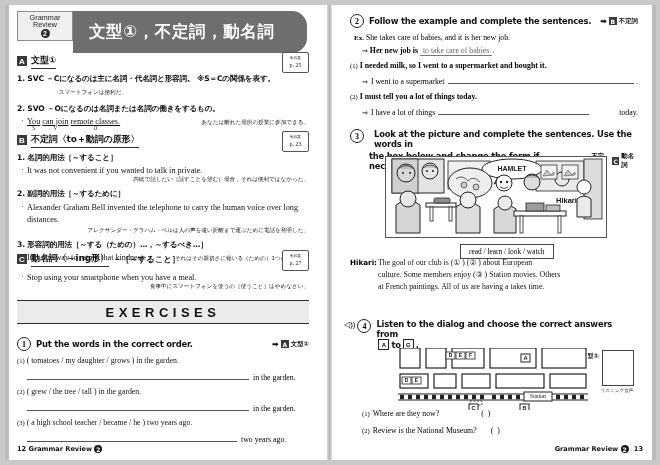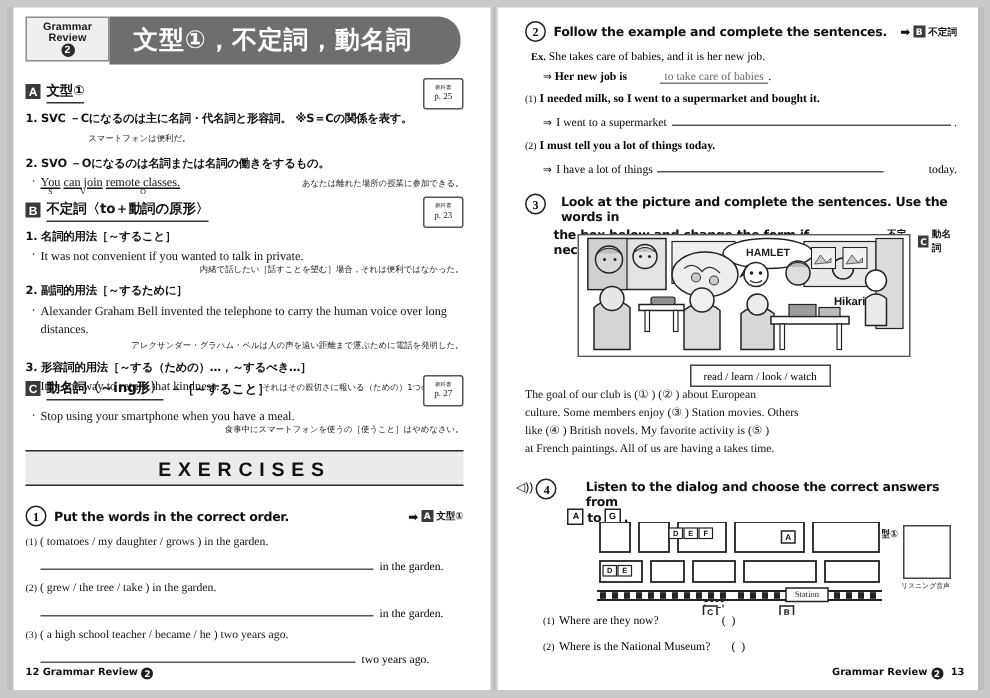--- a/index.html
+++ b/index.html
@@ -14,24 +14,24 @@
   .spine{position:absolute;left:327px;top:5px;width:5px;height:455px;
     background:linear-gradient(to right,#d8d8d8,#b5b5b5,#e2e2e2);}
   .edge-l{position:absolute;left:5px;top:5px;width:4px;height:455px;background:#bdbdbd;}
   .edge-r{position:absolute;left:652px;top:5px;width:4px;height:455px;background:#bdbdbd;}
 
   
   .hdr{position:absolute;left:17px;top:11px;width:290px;height:30px;}
   .hdr-tab{position:absolute;left:0;top:0;width:56px;height:30px;background:#efefef;
     border:1px solid #8d8d8d;box-sizing:border-box;display:flex;flex-direction:column;
     align-items:center;justify-content:center;line-height:1.02;}
-  .hdr-tab .t1,.hdr-tab .t2{font-size:7.2px;font-weight:bold;color:#1a1a1a;letter-spacing:.1px;}
+  .hdr-tab .t1,.hdr-tab .t2{font-size:7.2px;font-weight:normal;color:#1a1a1a;letter-spacing:.1px;}
   .hdr-tab .num{font-size:7px;font-weight:bold;color:#fff;background:#2b2b2b;border-radius:50%;
     width:9px;height:9px;display:flex;align-items:center;justify-content:center;margin-top:.5px;}
-  .hdr-bar{position:absolute;left:56px;top:0;width:234px;height:32px;background:#6e6e6e;
+  .hdr-bar{position:absolute;left:56px;top:0;width:234px;height:42px;background:#6e6e6e;
     border-radius:0 15px 15px 0;display:flex;align-items:center;}
   .hdr-bar .title{color:#fff;font-size:16.5px;font-weight:bold;margin-left:16px;letter-spacing:.6px;}
 
   
   .jp{font-family:"DejaVu Sans", sans-serif;}
   .en{font-family:"Liberation Serif", serif;}
   .sec{position:absolute;left:17px;width:292px;}
 
   .sec-head{display:flex;align-items:center;gap:4px;}
   .letterbox{width:10px;height:10px;background:#3a3a3a;color:#fff;font-size:8px;font-weight:bold;
@@ -199,21 +199,21 @@
       <span class="idx">(1)</span>
       <span>( tomatoes / my daughter / grows ) in the garden.</span>
     </div>
     <div class="en" style="font-size:7.8px;margin-top:6px;display:flex;align-items:baseline;">
       <span class="blankline" style="width:222px;margin-left:10px;"></span>
       <span style="margin-left:4px;">in the garden.</span>
     </div>
 
     <div class="sub en">
       <span class="idx">(2)</span>
-      <span>( grew / the tree / take ) in the garden.</span>
+      <span>( grew / the tree / tall ) in the garden.</span>
     </div>
     <div class="en" style="font-size:7.8px;margin-top:6px;display:flex;align-items:baseline;">
       <span class="blankline" style="width:222px;margin-left:10px;"></span>
       <span style="margin-left:4px;">in the garden.</span>
     </div>
 
     <div class="sub en">
       <span class="idx">(3)</span>
       <span>( a high school teacher / became / he ) two years ago.</span>
     </div>
@@ -238,21 +238,21 @@
         <span class="jp">不定詞</span>
       </div>
     </div>
     <div class="en" style="font-size:7.8px;margin-top:5px;padding-left:4px;">
       <b style="font-size:7px;">Ex.</b>
       <span>She takes care of babies, and it is her new job.</span>
     </div>
     <div class="en" style="font-size:7.8px;margin-top:4px;padding-left:12px;">
       <span style="font-size:7px;">⇒</span>
       <b>Her new job is</b>
-      <span style="color:#666;border-bottom:.8px solid #777;padding:0 3px;margin-left:20px;">to take care of babies</span><span>.</span>
+      <span style="color:#666;border-bottom:.8px solid #777;padding:0 3px;">to take care of babies</span><span>.</span>
     </div>
 
     <div class="en" style="font-size:7.8px;margin-top:6px;">
       <span class="idx">(1)</span>
       <b>I needed milk, so I went to a supermarket and bought it.</b>
     </div>
     <div class="en" style="font-size:7.8px;margin-top:5px;padding-left:12px;display:flex;align-items:baseline;">
       <span style="font-size:7px;margin-right:3px;">⇒</span>
       <span>I went to a supermarket</span>
       <span class="blankline" style="flex:1;margin-left:3px;"></span>
@@ -355,36 +355,36 @@
       <rect x="160" y="48" width="14" height="6" fill="#bdbdbd" stroke="#222" stroke-width=".8"></rect>
     </svg>
   </div>
 
   <div style="position:absolute;left:460px;top:240px;">
     <span class="boxwords">read / learn / look / watch</span>
   </div>
 
   <div class="rsec" style="top:257px;left:350px;width:292px;">
     <div style="display:flex;">
+      <div class="speaker en" style="width:28px;flex:0 0 auto;padding-top:.5px;">Hikari:</div>
       <div style="flex:1;">
         <div class="para">The goal of our club is (①              ) (②              ) about European</div>
         <div class="para">culture.  Some members enjoy (③              ) Station movies.  Others</div>
-        <div class="para">like (④              ) British novels.  My favorite activity is (⑤              )</div>
         <div class="para">at French paintings.  All of us are having a takes time.</div>
       </div>
     </div>
   </div>
 
   <div class="rsec" style="top:319px;left:344px;">
     <div style="display:flex;align-items:flex-start;">
       <span style="font-size:8px;margin-right:2px;padding-top:1px;">◁))</span>
       <div class="qnum">4</div>
       <div style="margin-left:5px;flex:1;">
         <div style="display:flex;align-items:center;flex-wrap:wrap;">
-          <span class="qtext" style="margin-left:14px;">Listen to the dialog and choose the correct answers from</span>
+          <span class="qtext" style="margin-left:0;">Listen to the dialog and choose the correct answers from</span>
           <span style="width:9px;height:9px;border:1px solid #222;font-size:6px;display:inline-flex;align-items:center;justify-content:center;margin:0 2px;font-weight:bold;">A</span>
           <span class="qtext" style="margin-left:0;">to</span>
           <span style="width:9px;height:9px;border:1px solid #222;font-size:6px;display:inline-flex;align-items:center;justify-content:center;margin:0 2px;font-weight:bold;">G</span>
           <span class="qtext" style="margin-left:0;">.</span>
         </div>
         <div class="qref" style="justify-content:flex-end;margin-top:2px;">
           <span class="arrow">➡</span>
           <span class="minibox">A</span>
           <span class="jp">文型①</span>
           <span class="minibox" style="margin-left:2px;">B</span>
@@ -463,21 +463,21 @@
   <div class="listenlabel" style="left:596px;top:388px;width:42px;">リスニング音声</div>
 
   <div class="rsec" style="top:409px;left:362px;">
     <div class="en" style="font-size:7.8px;display:flex;align-items:baseline;">
       <span class="idx">(1)</span>
       <span style="margin-left:3px;">Where are they now?</span>
       <span style="margin-left:42px;letter-spacing:1px;">(        )</span>
     </div>
     <div class="en" style="font-size:7.8px;margin-top:8px;display:flex;align-items:baseline;">
       <span class="idx">(2)</span>
-      <span style="margin-left:3px;">Where is the National Museum?</span>
+      <span style="margin-left:3px;">Review is the National Museum?</span>
       <span style="margin-left:14px;letter-spacing:1px;">(        )</span>
     </div>
   </div>
 
   <div class="footer-r">
     <span>Grammar Review</span>
     <span class="circnum">2</span>
     <span style="margin-left:3px;">13</span>
   </div>
 </div>

